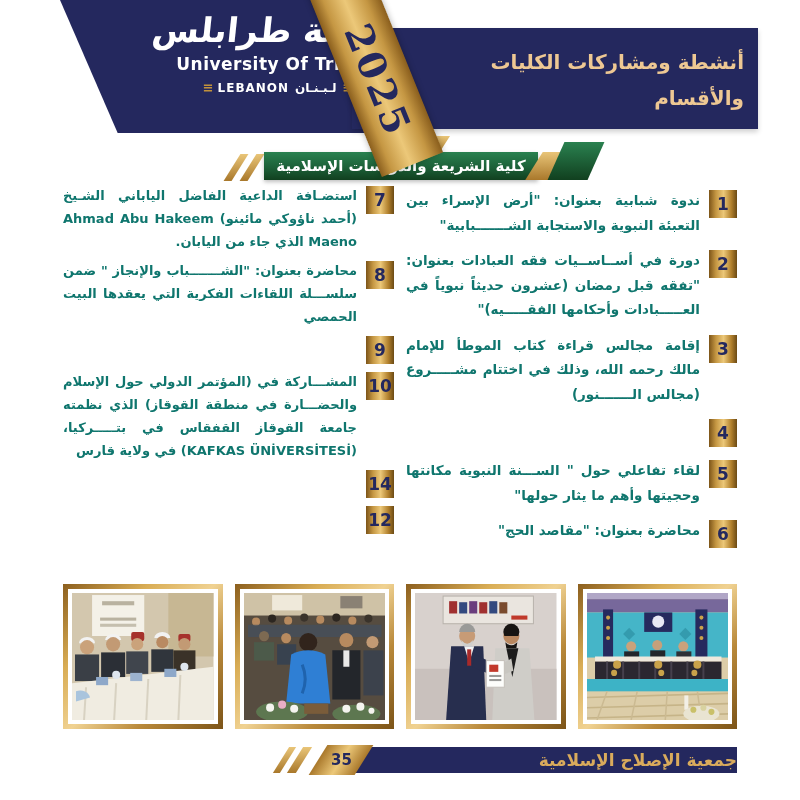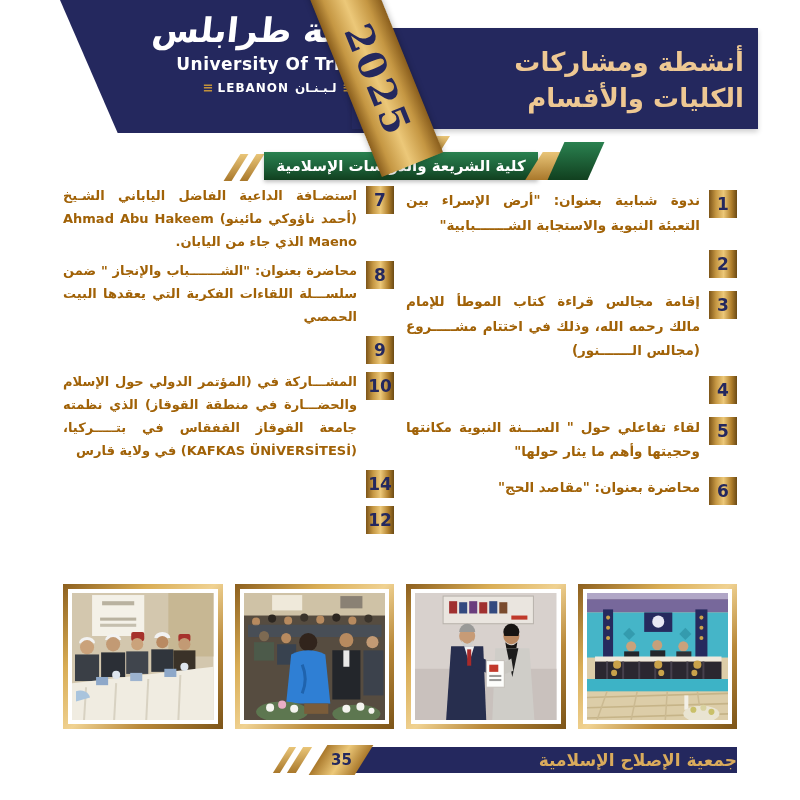--- a/index.html
+++ b/index.html
@@ -25,21 +25,21 @@
     display:flex; align-items:center; justify-content:center; gap:6px;
   }
   .gold-bars { color:#c1913c; font-size:13px; letter-spacing:-2px; }
   .title-banner {
     position:absolute; left:352px; top:28px; width:406px; height:101px;
     background:#24285e; box-shadow:0 3px 5px rgba(0,0,0,.18);
   }
   .title-text {
     position:absolute; top:16px; right:14px; width:258px;
     direction:rtl; text-align:right; color:#eec893;
-    font-size:26px; font-weight:bold; line-height:36px;
+    font-size:20px; font-weight:bold; line-height:36px;
   }
   .ribbon {
     position:absolute; left:342px; top:-28px; width:66px; height:200px;
     background:linear-gradient(90deg,#8a5e1d 0%,#c59743 18%,#ecc879 48%,#c59743 78%,#8a5e1d 100%);
     transform:rotate(-22deg);
     box-shadow:0 0 6px rgba(0,0,0,.3);
     display:flex; align-items:center; justify-content:center; z-index:5;
   }
   .ribbon-text {
     writing-mode:vertical-rl; text-orientation:sideways;
@@ -80,21 +80,21 @@
   .item { display:flex; direction:rtl; gap:9px; }
   .col-right .item { margin-bottom:11px; }
   .col-left  .item { margin-bottom:6px; }
   .item-num {
     flex:0 0 28px; width:28px; height:28px; margin-top:2px;
     background:linear-gradient(90deg,#7c5418 0%,#c59743 25%,#ecc879 52%,#b07f2c 80%,#6b4a15 100%);
     color:#24285e; font-weight:bold; font-size:17px;
     display:flex; align-items:center; justify-content:center;
   }
   .item-txt {
-    flex:1; color:#a16207; font-weight:bold;
+    flex:1; color:#0f766e; font-weight:bold;
     text-align:justify; text-align-last:right;
   }
   .col-right .item-txt { font-size:13.5px; line-height:24.5px; }
   .col-left  .item-txt { font-size:13px;   line-height:23px; }
   
   .photos {
     position:absolute; left:63px; top:584px; width:674px; height:145px;
     display:flex; gap:12px;
   }
   .photo {
@@ -160,20 +160,21 @@
     <div class="cb-tail"></div>
   </div>
 
   <section class="col col-right">
       <div class="item">
       <span class="item-num">1</span>
       <span class="item-txt">ندوة شبابية بعنوان: "أرض الإسراء بين التعبئة النبوية والاستجابة الشـــــــبابية"</span>
     </div>
       <div class="item">
       <span class="item-num">2</span>
+      <span class="item-txt">دورة في أســاســيات فقه العبادات بعنوان: "تفقه قبل رمضان (عشرون حديثاً نبوياً في العـــــبادات وأحكامها الفقـــــيه)"</span>
     </div>
       <div class="item">
       <span class="item-num">3</span>
       <span class="item-txt">إقامة مجالس قراءة كتاب الموطأ للإمام مالك رحمه الله، وذلك في اختتام مشـــــروع (مجالس الـــــــنور)</span>
     </div>
       <div class="item">
       <span class="item-num">4</span>
     </div>
       <div class="item">
       <span class="item-num">5</span>

